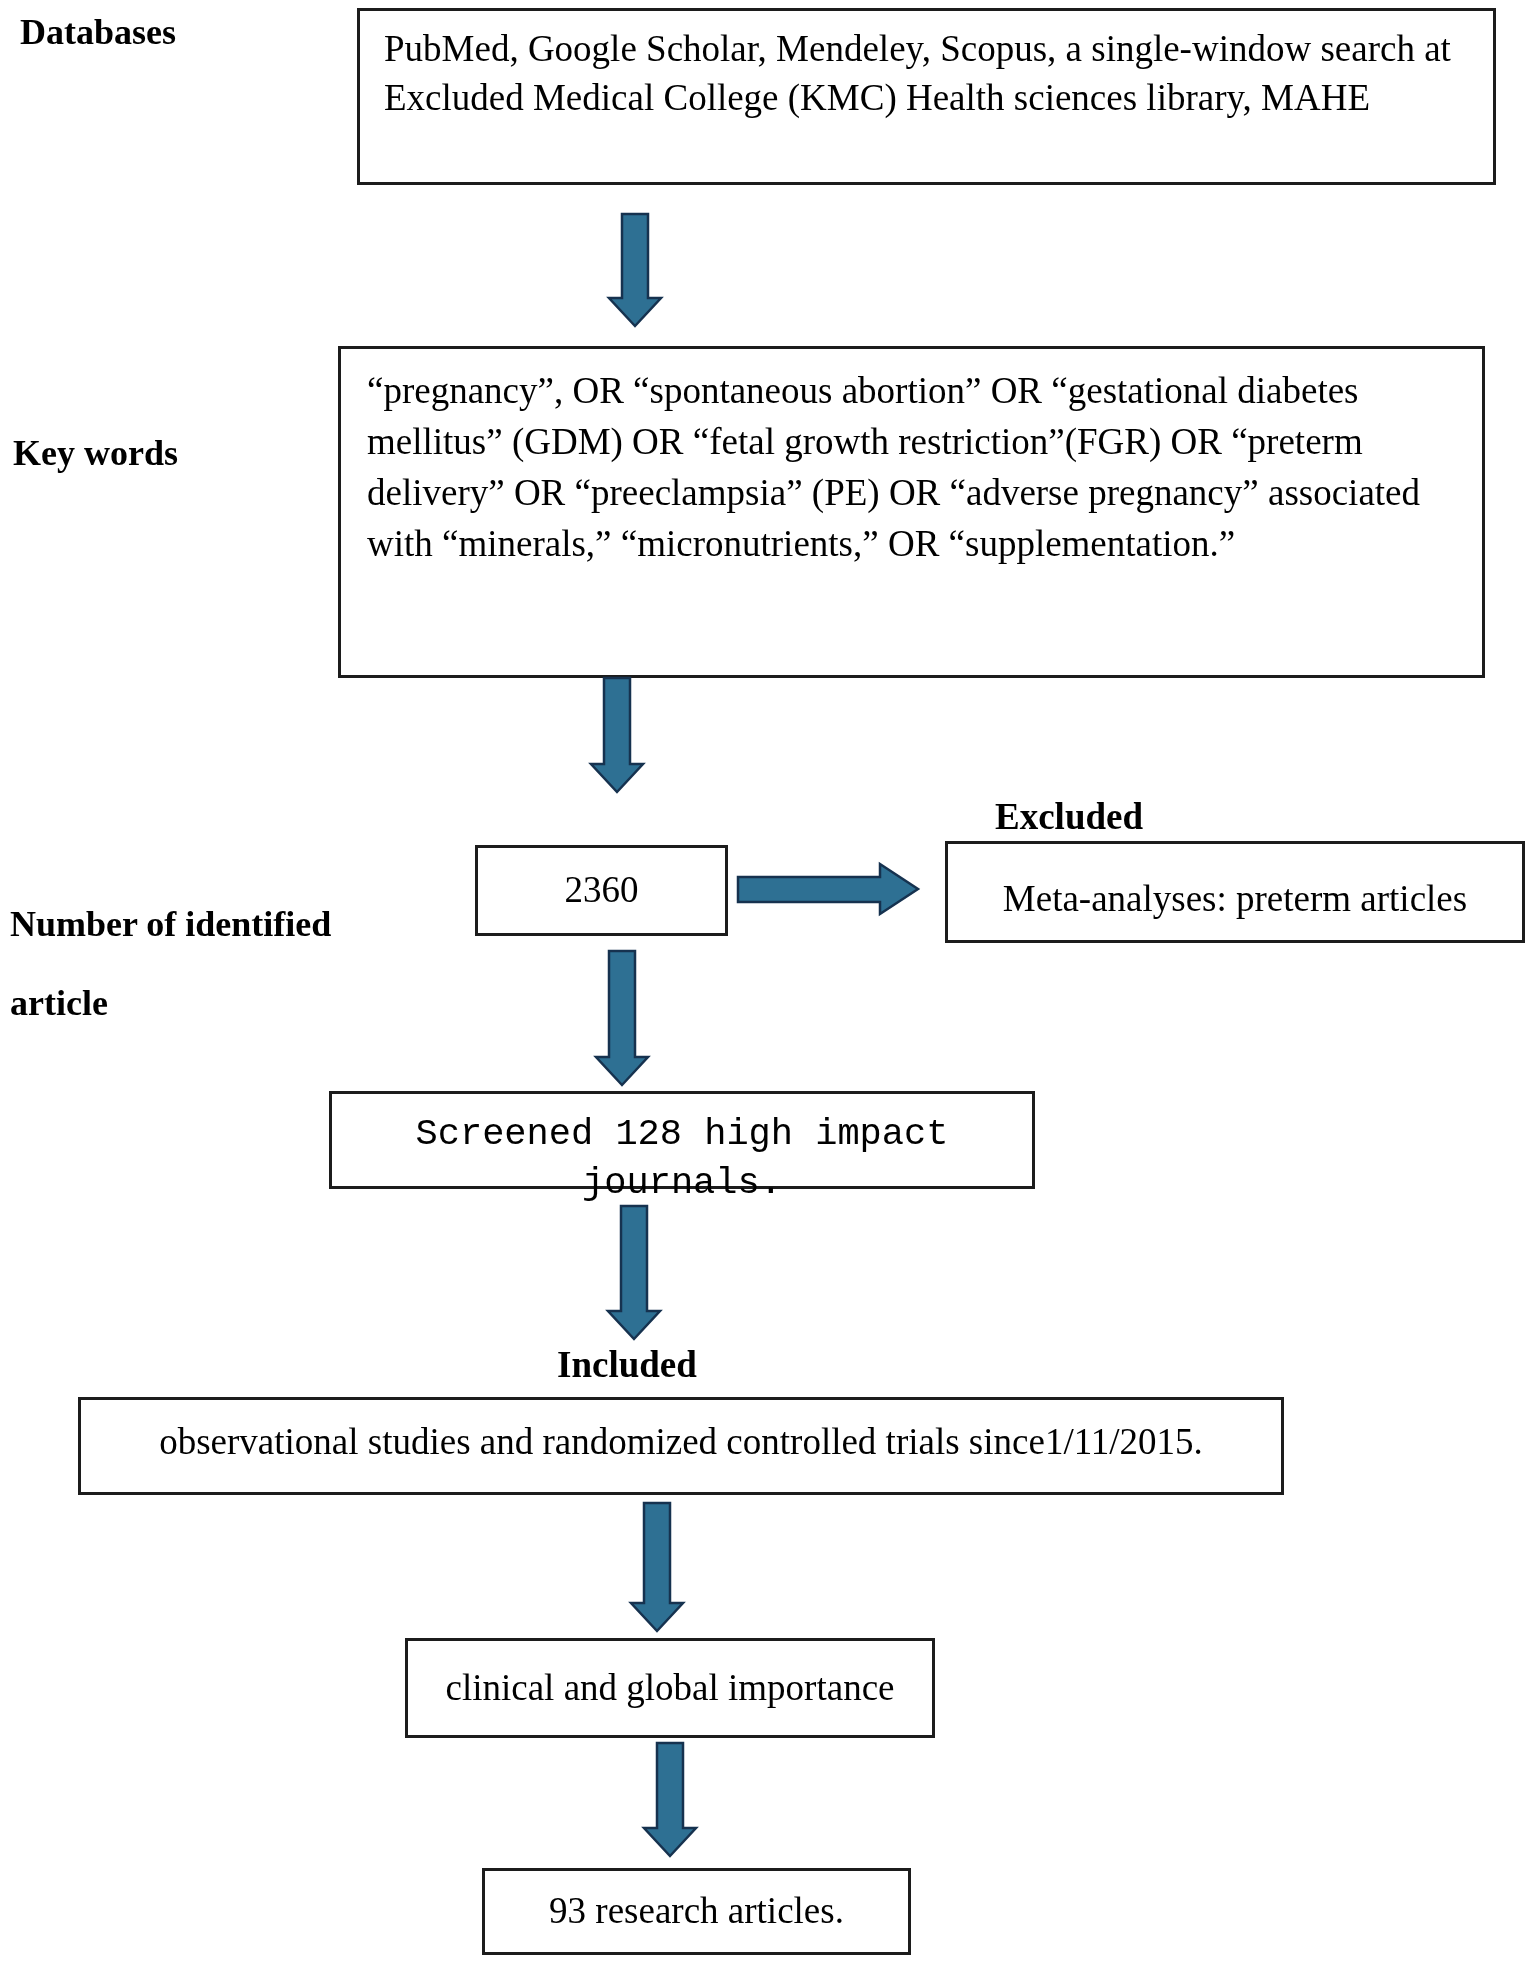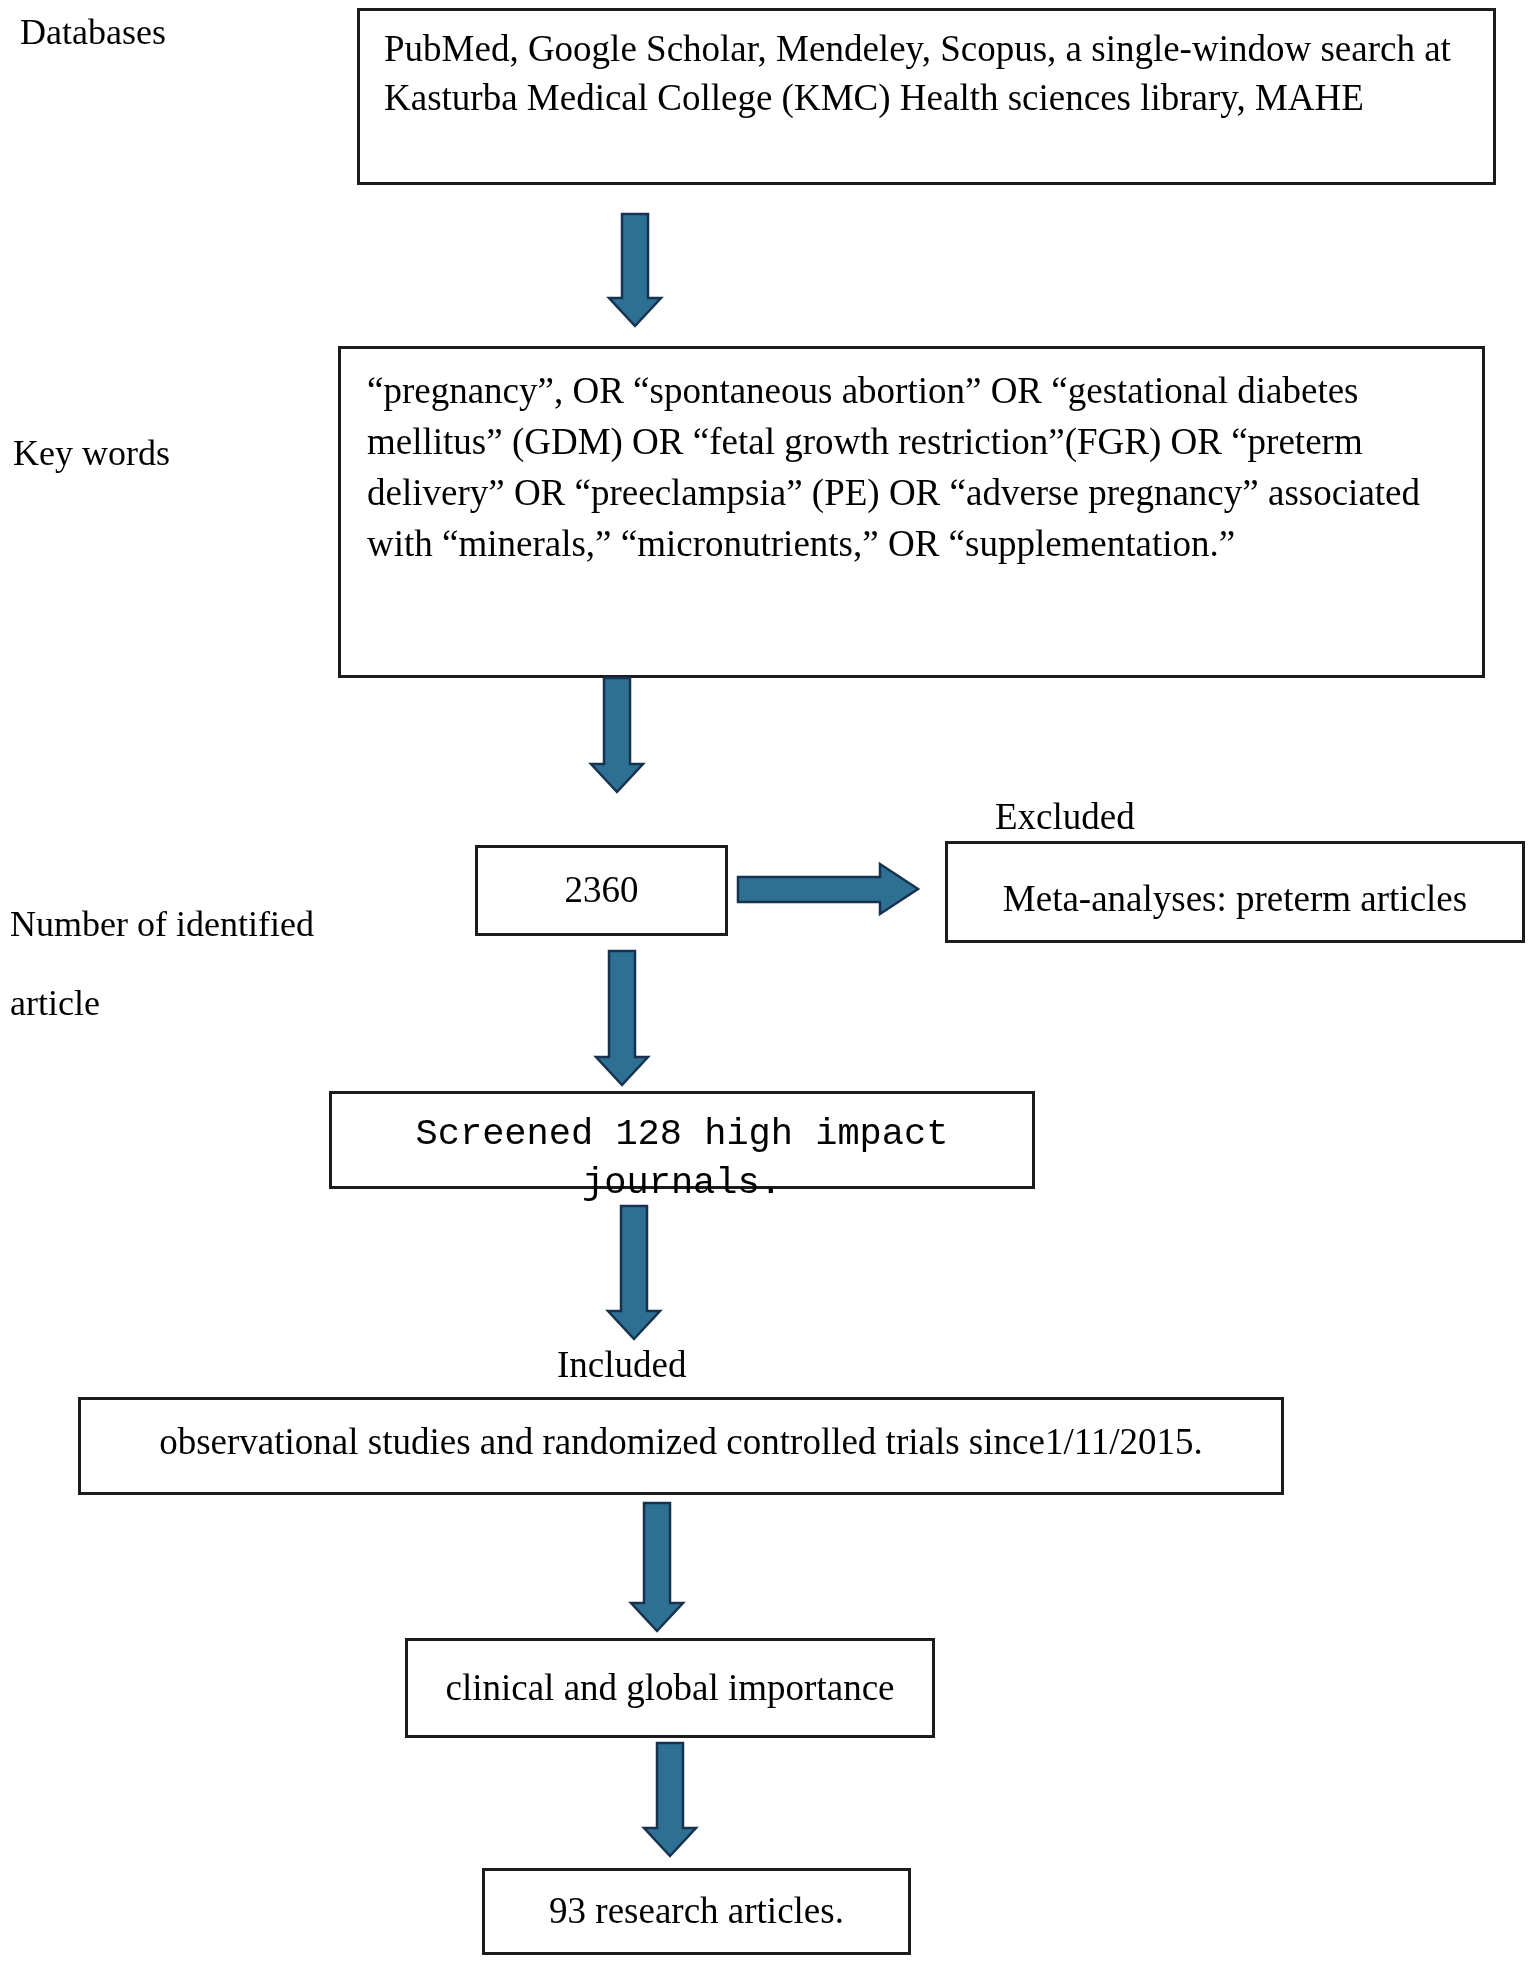--- a/index.html
+++ b/index.html
@@ -7,21 +7,21 @@
     position: relative;
     width: 1535px;
     height: 1964px;
     background: var(--background, #ffffff);
     color: var(--text, #000000);
     font-family: "Liberation Serif", "DejaVu Serif", serif;
     overflow: hidden;
   }
   .side-label {
     position: absolute;
-    font-weight: normal;
+    font-weight: bold;
     font-size: 36px;
     line-height: 1.15;
     white-space: pre-line;
   }
   .side-label.tall { line-height: 2.2; }
   .box {
     position: absolute;
     box-sizing: border-box;
     border: 3px solid var(--box-border, #1c1c1c);
     background: #ffffff;
@@ -62,21 +62,21 @@
   .arrow-5 { left: 628px; top: 1502px; }
   .arrow-6 { left: 641px; top: 1742px; }
   .arrow-right { left: 737px; top: 861px; }
 </style>
 </head>
 <body>
 
 <div class="canvas">
 
   <div class="side-label label-databases">Databases</div>
-  <div class="box box-databases">PubMed, Google Scholar, Mendeley, Scopus, a single-window search at Kasturba Medical College (KMC) Health sciences library, MAHE</div>
+  <div class="box box-databases">PubMed, Google Scholar, Mendeley, Scopus, a single-window search at Excluded Medical College (KMC) Health sciences library, MAHE</div>
 
   <svg class="arrow arrow-1" width="58" height="114" viewBox="0 0 58 114" xmlns="http://www.w3.org/2000/svg">
     <polygon points="16,1 42,1 42,85 55,85 29,113 3,85 16,85"></polygon>
   </svg>
 
   <div class="side-label label-keywords">Key words</div>
   <div class="box box-keywords">“pregnancy”, OR “spontaneous abortion” OR “gestational diabetes mellitus” (GDM) OR “fetal growth restriction”(FGR) OR “preterm delivery” OR “preeclampsia” (PE) OR “adverse pregnancy” associated with “minerals,” “micronutrients,” OR “supplementation.”</div>
 
   <svg class="arrow arrow-2" width="58" height="116" viewBox="0 0 58 116" xmlns="http://www.w3.org/2000/svg">
     <polygon points="16,1 42,1 42,87 55,87 29,115 3,87 16,87"></polygon>

